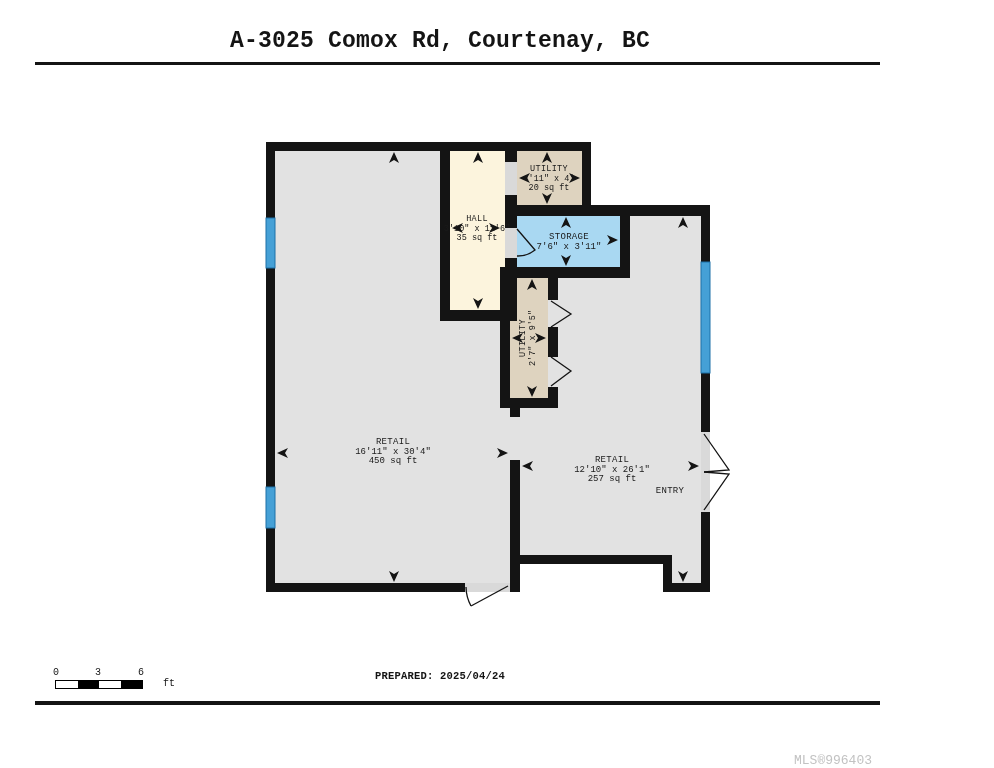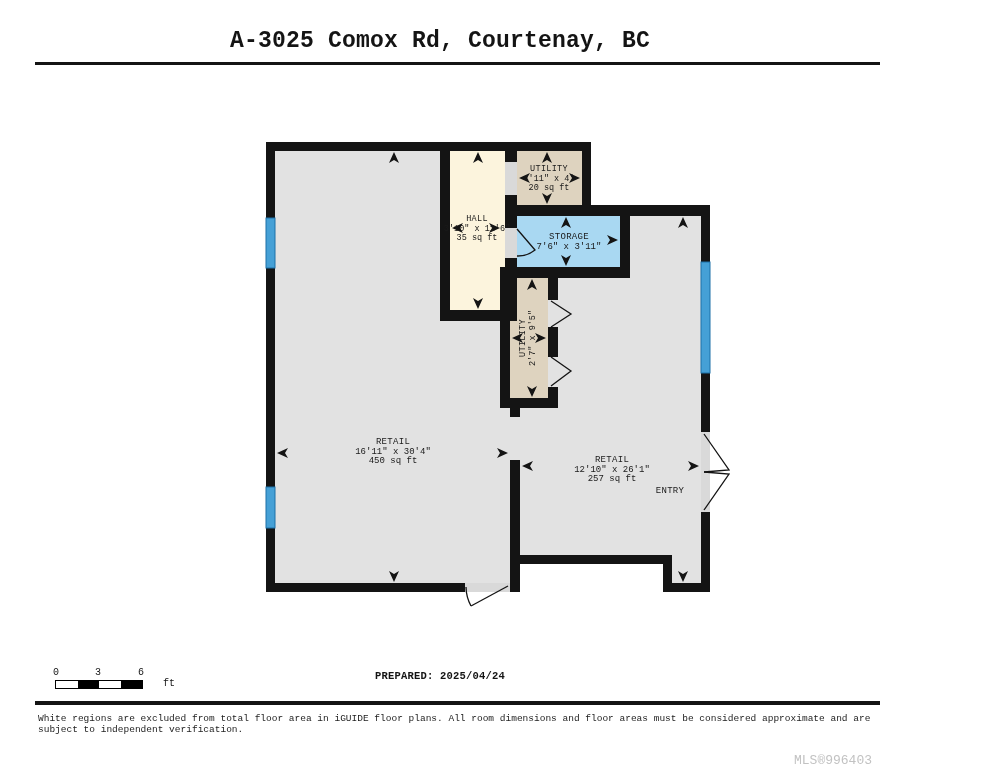--- a/index.html
+++ b/index.html
@@ -172,16 +172,15 @@
   <div class="prepared">PREPARED: 2025/04/24</div>
 
   <svg class="compass" width="52" height="48" viewBox="0 0 52 48">
     <circle cx="24" cy="24" r="20" stroke="#c6bcaa" stroke-width="2" fill="#b9dcec"></circle>
     <polygon points="5,24 24,17.5 21,24 24,30.5" stroke="#666" stroke-width="0.6" fill="#ffffff"></polygon>
     <polygon points="43,24 24,17 27.5,24 24,31" fill="#e8321c"></polygon>
   </svg>
   <span class="north">N</span>
 
   <div class="rule-bottom"></div>
-  <div class="disclaimer">White regions are excluded from total floor area in iGUIDE floor plans. All room dimensions and floor areas must be considered approximate and are subject to independent verification.</div>
   <div class="mls">MLS®996403</div>
 
 </div>
 
 </body></html>

